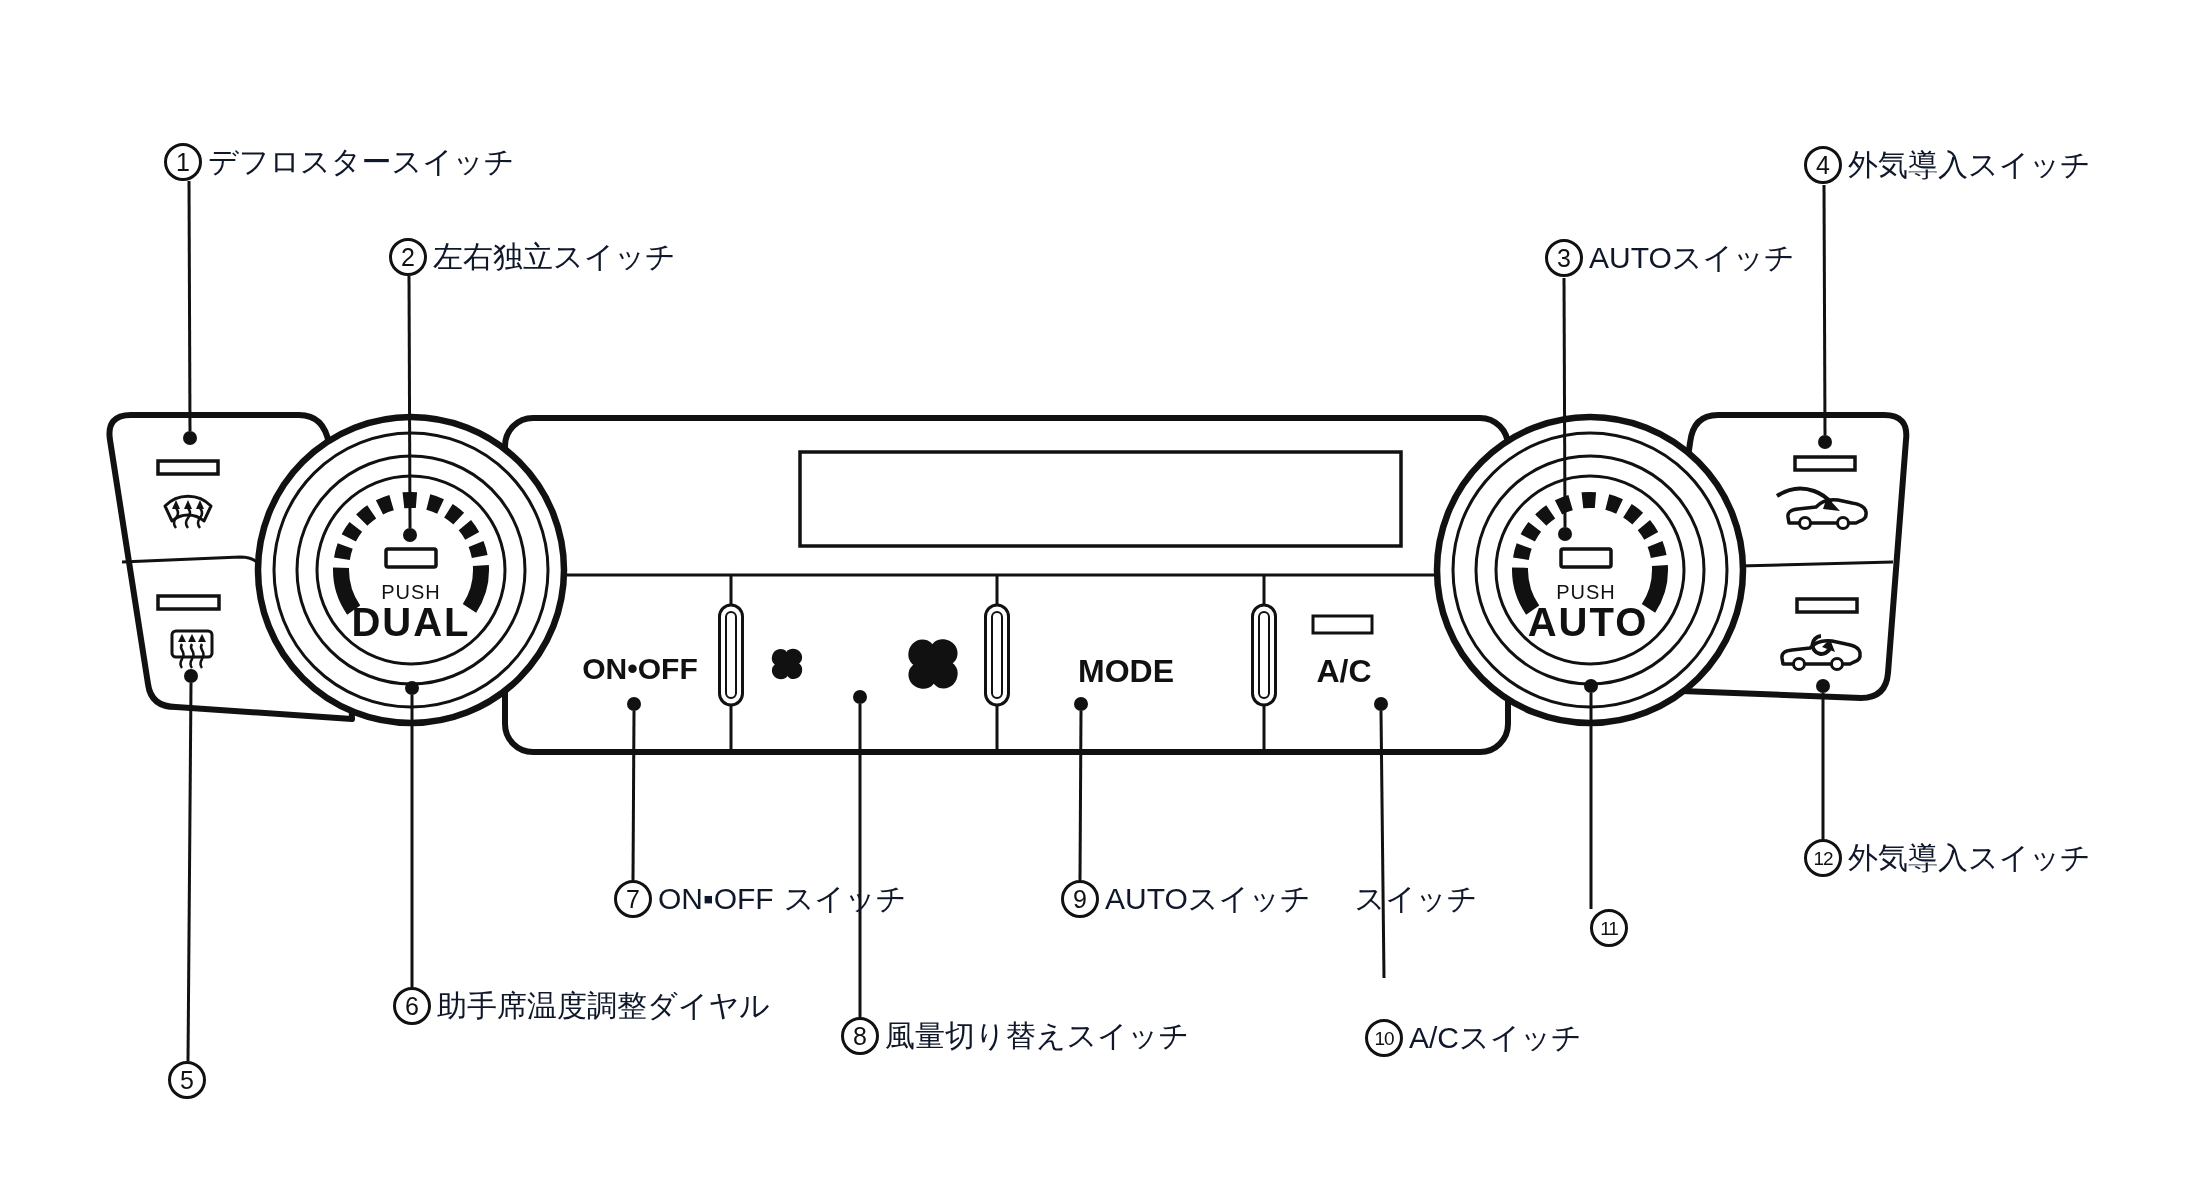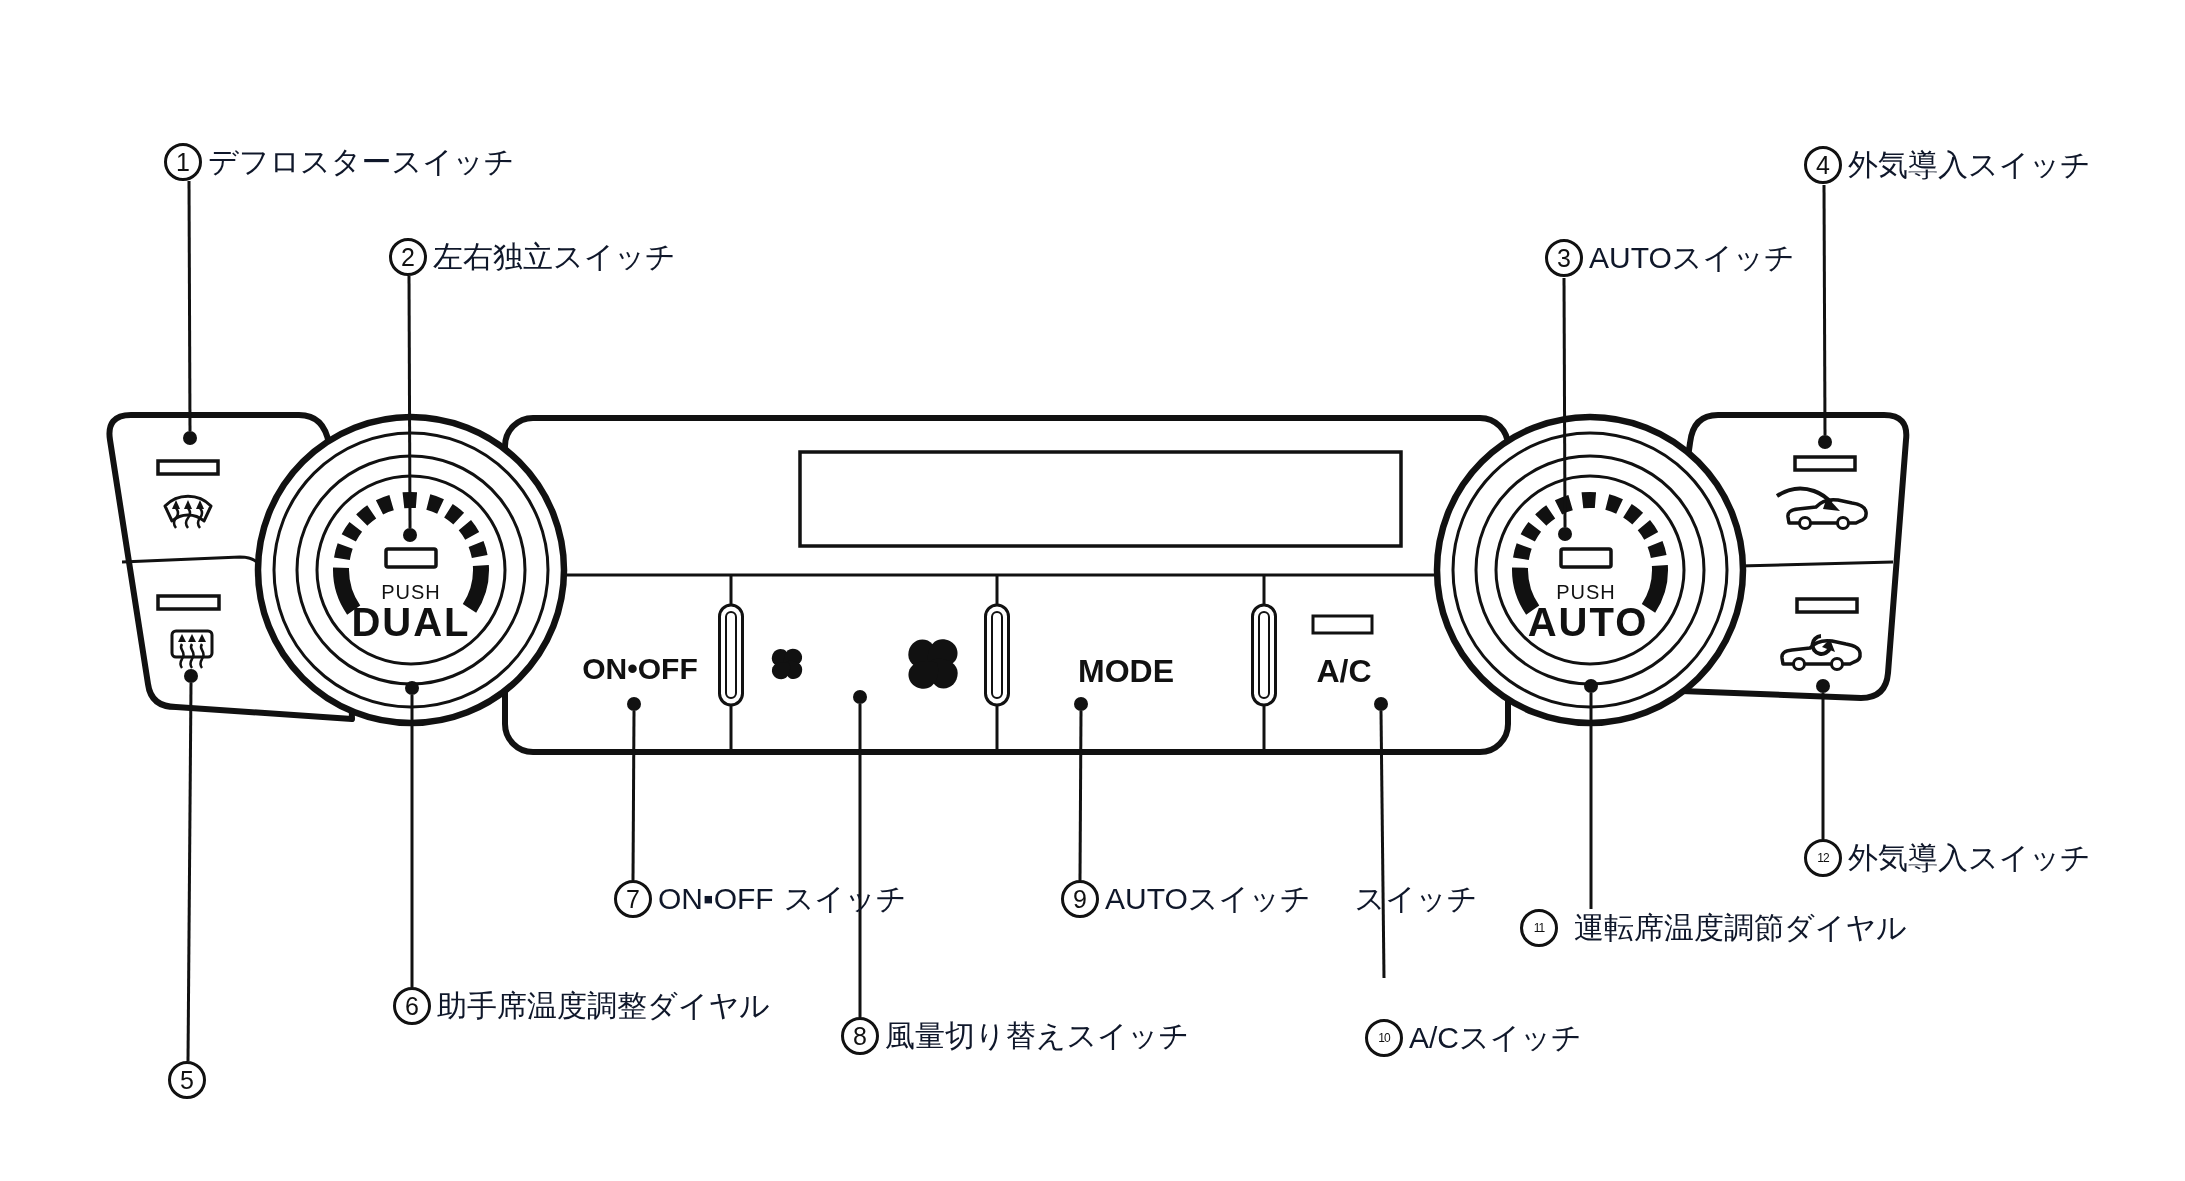--- a/index.html
+++ b/index.html
@@ -14,21 +14,21 @@
   .btn-label{font-size:32px;font-weight:bold;}
   .btn-label-sm{font-size:30px;font-weight:bold;}
   .callout{
     position:absolute;display:flex;align-items:flex-start;gap:6px;white-space:nowrap;
   }
   .cnum{
     flex:0 0 auto;width:38px;height:38px;border:3px solid #111;border-radius:50%;
     box-sizing:border-box;display:flex;align-items:center;justify-content:center;
     font-size:25px;font-weight:500;background:#fff;line-height:1;
   }
-  .cnum.two{font-size:12px;letter-spacing:-1px;text-align:right;}
+  .cnum.two{font-size:19px;letter-spacing:-1px;text-align:right;}
   .ctext{font-size:30px;line-height:38px;color:#0f172a;}
   .ctext-col{display:flex;}
   .ctext-col .line2{}
   .indent{margin-left:44px;}
 </style>
 </head>
 <body>
 
 <div id="stage">
 
@@ -230,23 +230,22 @@
     <span class="line1">AUTOスイッチ</span>
     <span class="line2 indent">スイッチ</span>
   </span>
 </div>
 
 <div class="callout" style="left:1365px;top:978px;margin-top:41px;">
   <span class="cnum two">10</span>
   <span class="ctext">A/Cスイッチ</span>
 </div>
 
-<div class="callout" style="left:1520px;top:909px;gap:16px;">
+<div class="callout" style="left:1590px;top:909px;gap:16px;">
   <span class="cnum two">11</span>
-  <span class="ctext">運転席温度調節ダイヤル</span>
 </div>
 
 <div class="callout" style="left:1804px;top:839px;">
   <span class="cnum two">12</span>
   <span class="ctext">外気導入スイッチ</span>
 </div>
 
 </div>
 
 </body></html>

